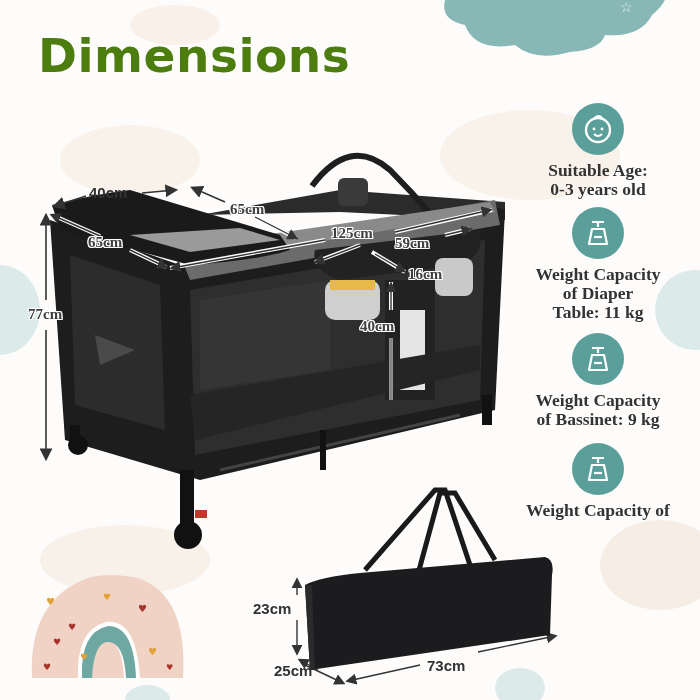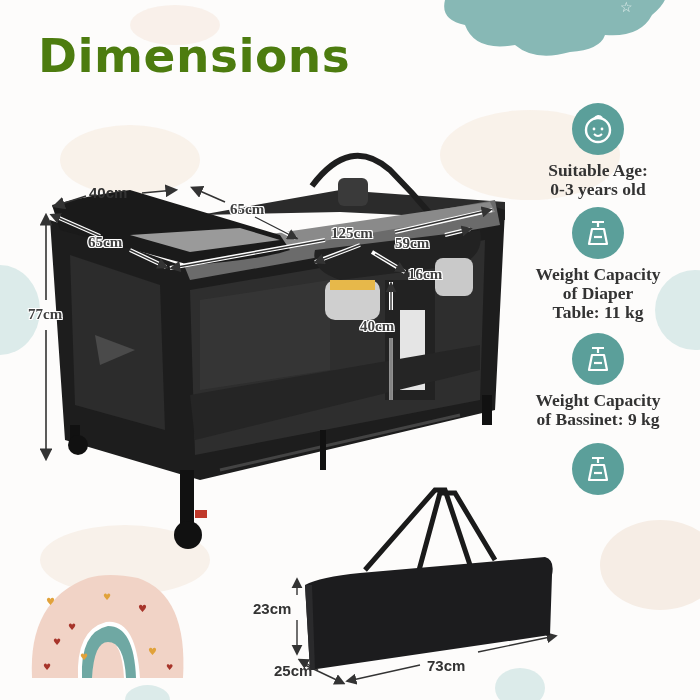--- a/index.html
+++ b/index.html
@@ -196,20 +196,21 @@
 </div>
 
 <div class="feature" style="left:503px;top:443px;">
   <div class="badge">
     <svg width="30" height="30" viewBox="0 0 30 30">
       <path d="M9 4 H21 M15 4 V9 M6 26 L9 11 H21 L24 26 Z" fill="none" stroke="#fff" stroke-width="2.2" stroke-linejoin="round"></path>
       <line x1="11" y1="19" x2="19" y2="19" stroke="#fff" stroke-width="2.2"></line>
     </svg>
   </div>
   <div class="txt">
+    <div>Weight Capacity of</div>
   </div>
 </div>
 
 <svg class="abs" style="left:300px;top:485px;" width="260" height="200" viewBox="0 0 260 200">
   <path d="M65 85 L135 5 L145 5 L170 80" fill="none" stroke="#1a1a1a" stroke-width="5"></path>
   <path d="M115 100 L140 8 L155 8 L195 75" fill="none" stroke="#1a1a1a" stroke-width="5"></path>
   <path d="M5 100 Q20 92 60 88 L245 72 Q255 75 252 90 L250 150 L10 185 Z" fill="#1c1c1e"></path>
   <path d="M5 100 L10 185 L15 185 L12 100 Z" fill="#2a2a2c"></path>
 </svg>
 

